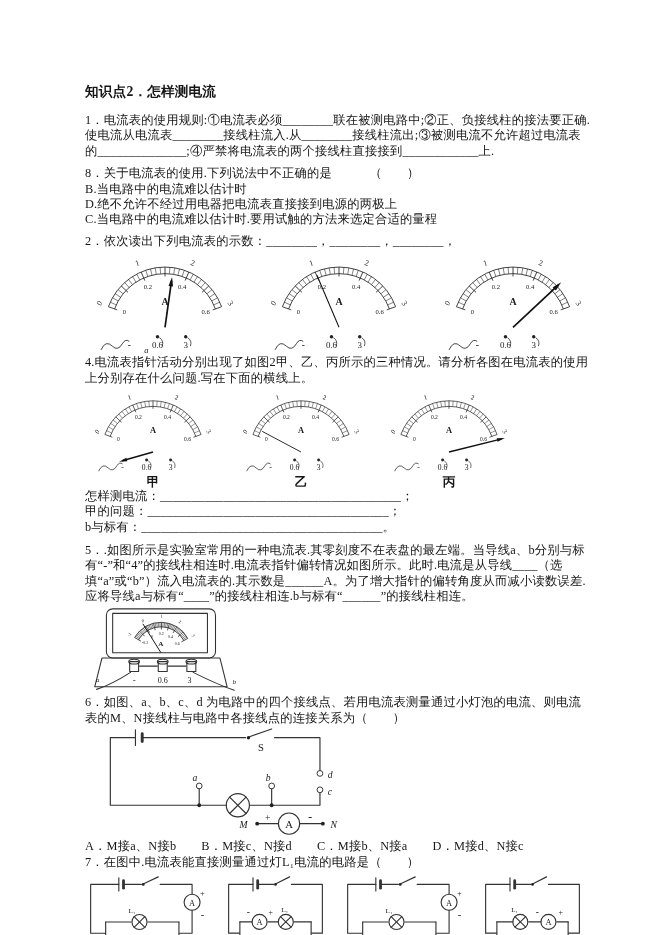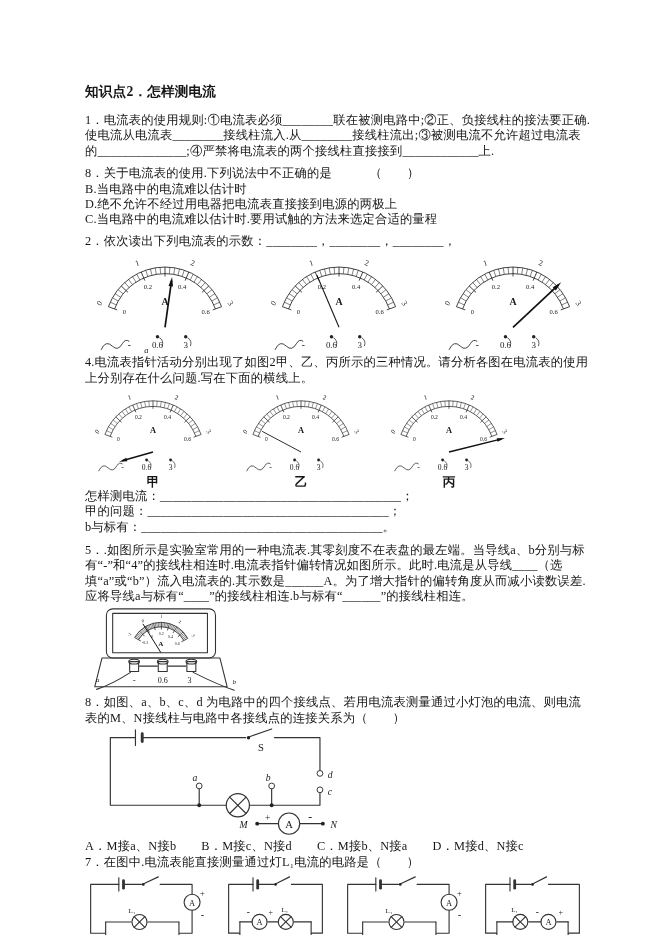--- a/index.html
+++ b/index.html
@@ -463,21 +463,21 @@
         <text x="58.15987668204056" y="39.7" font-size="4.4" text-anchor="middle" dominant-baseline="middle">-0.2</text>
         <text x="65.85607466186858" y="32.070672663638064" font-size="4.4" text-anchor="middle" dominant-baseline="middle">0</text>
         <text x="76.35951957260804" y="29.403137479778337" font-size="4.4" text-anchor="middle" dominant-baseline="middle">0.2</text>
         <text x="86.76347043314854" y="32.4356126143057" font-size="4.4" text-anchor="middle" dominant-baseline="middle">0.4</text>
         <text x="94.1887204128939" y="40.32888580661065" font-size="4.4" text-anchor="middle" dominant-baseline="middle">0.6</text>
         <text x="76" y="42" font-size="8" text-anchor="middle" font-weight="bold">A</text>
         <line x1="76" y1="50" x2="55.86306795913822" y2="17.774172346055806" stroke="#111" stroke-width="1.1"></line>
       </g>
   </svg>
 
-  <p>8．如图、a、b、c、d 为电路中的四个接线点、若用电流表测量通过小灯泡的电流、则电流表的M、N接线柱与电路中各接线点的连接关系为（　　）</p>
+  <p>6．如图、a、b、c、d 为电路中的四个接线点、若用电流表测量通过小灯泡的电流、则电流表的M、N接线柱与电路中各接线点的连接关系为（　　）</p>
 
   <svg viewBox="0 0 295 115" width="285" style="margin:2px 0 0 6px">
     <path class="cw" d="M46 10 H20 V80 H140"></path>
     <line x1="46" y1="2" x2="46" y2="18" class="cw"></line>
     <line x1="53" y1="6" x2="53" y2="14" class="cw b2"></line>
     <path class="cw" d="M53 10 H160"></path>
     <circle cx="163" cy="10" r="1.8" class="nd"></circle>
     <line x1="164" y1="9" x2="187" y2="1" class="cw"></line>
     <text x="173" y="24" font-size="11">S</text>
     <path class="cw" d="M190 10 H237 V44"></path>

